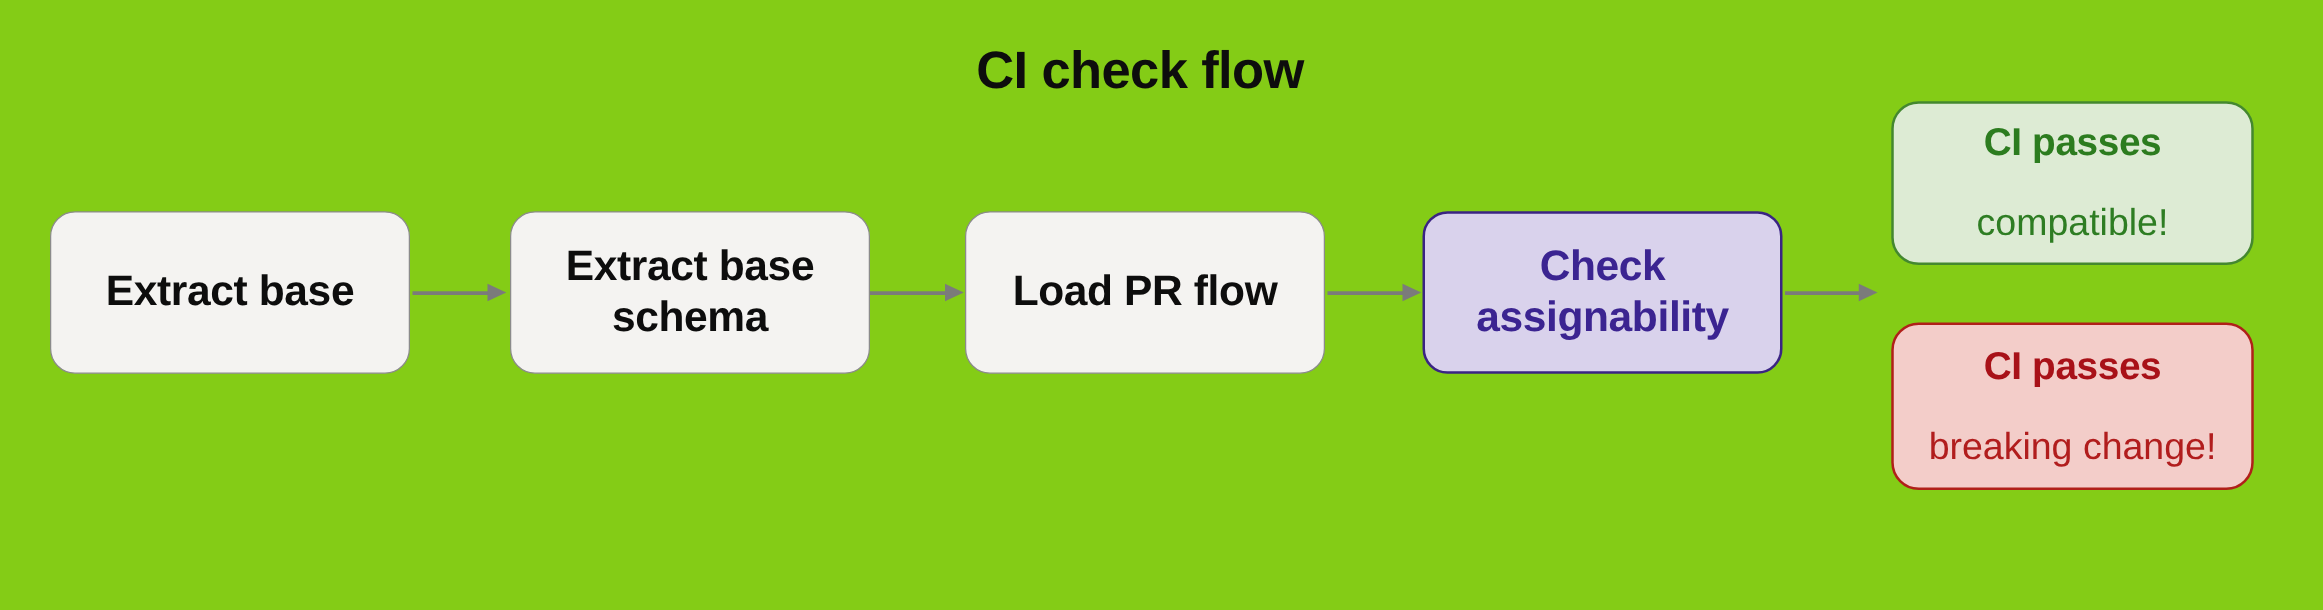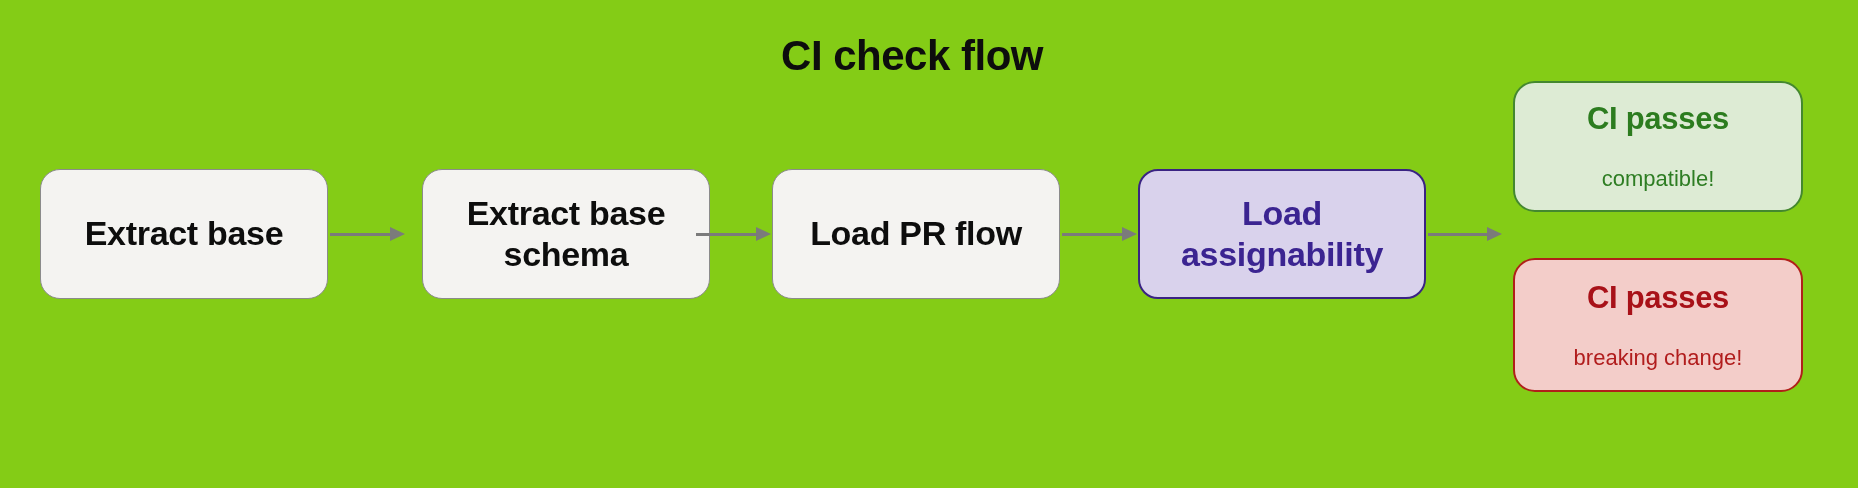--- a/index.html
+++ b/index.html
@@ -66,21 +66,21 @@
     border-radius: 22px;
     gap: 26px;
   }
   .outcome .o-title {
     font-size: 31px;
     font-weight: 700;
     line-height: 1.25;
     letter-spacing: -0.3px;
   }
   .outcome .o-sub {
-    font-size: 22px;
+    font-size: 30px;
     font-weight: 400;
     line-height: 1.25;
   }
   .outcome.pass {
     top: 81px;
     height: 131px;
     background: #ddebd4;
     border: 2.5px solid #44882f;
   }
   .outcome.pass .o-title { color: #2c7c1f; }
@@ -126,40 +126,40 @@
 
   <div class="node step" style="left:40px">
     <span class="label">Extract base</span>
   </div>
 
   <div class="arrow" style="left:330px;width:75px">
     <span class="arrow-line"></span>
     <span class="arrow-head"></span>
   </div>
 
-  <div class="node step" style="left:422px">
+  <div class="node step" style="left:408px">
     <span class="label">Extract base schema</span>
   </div>
 
   <div class="arrow" style="left:696px;width:75px">
     <span class="arrow-line"></span>
     <span class="arrow-head"></span>
   </div>
 
   <div class="node step" style="left:772px">
     <span class="label">Load PR flow</span>
   </div>
 
   <div class="arrow" style="left:1062px;width:75px">
     <span class="arrow-line"></span>
     <span class="arrow-head"></span>
   </div>
 
   <div class="node step highlight" style="left:1138px">
-    <span class="label">Load assignability</span>
+    <span class="label">Check assignability</span>
   </div>
 
   <div class="arrow" style="left:1428px;width:74px">
     <span class="arrow-line"></span>
     <span class="arrow-head"></span>
   </div>
 
   <div class="node outcome pass">
     <span class="o-title">CI passes</span>
     <span class="o-sub">compatible!</span>

